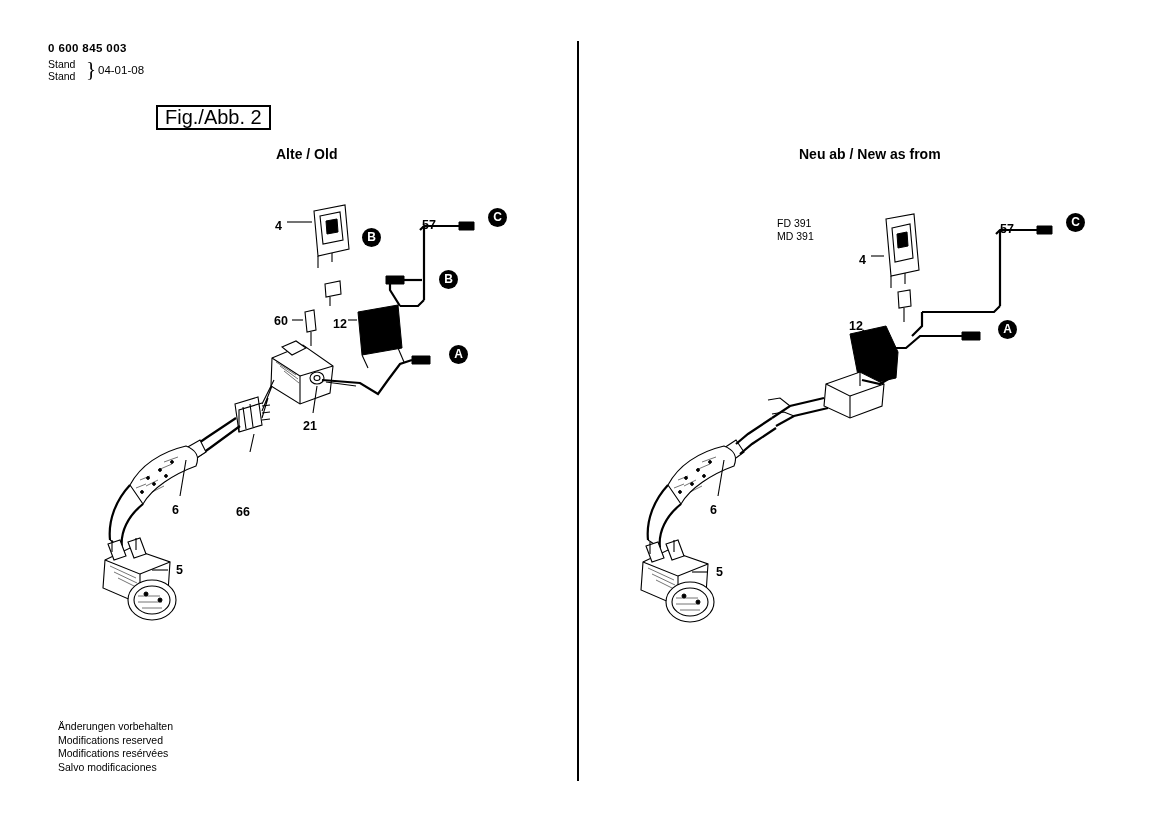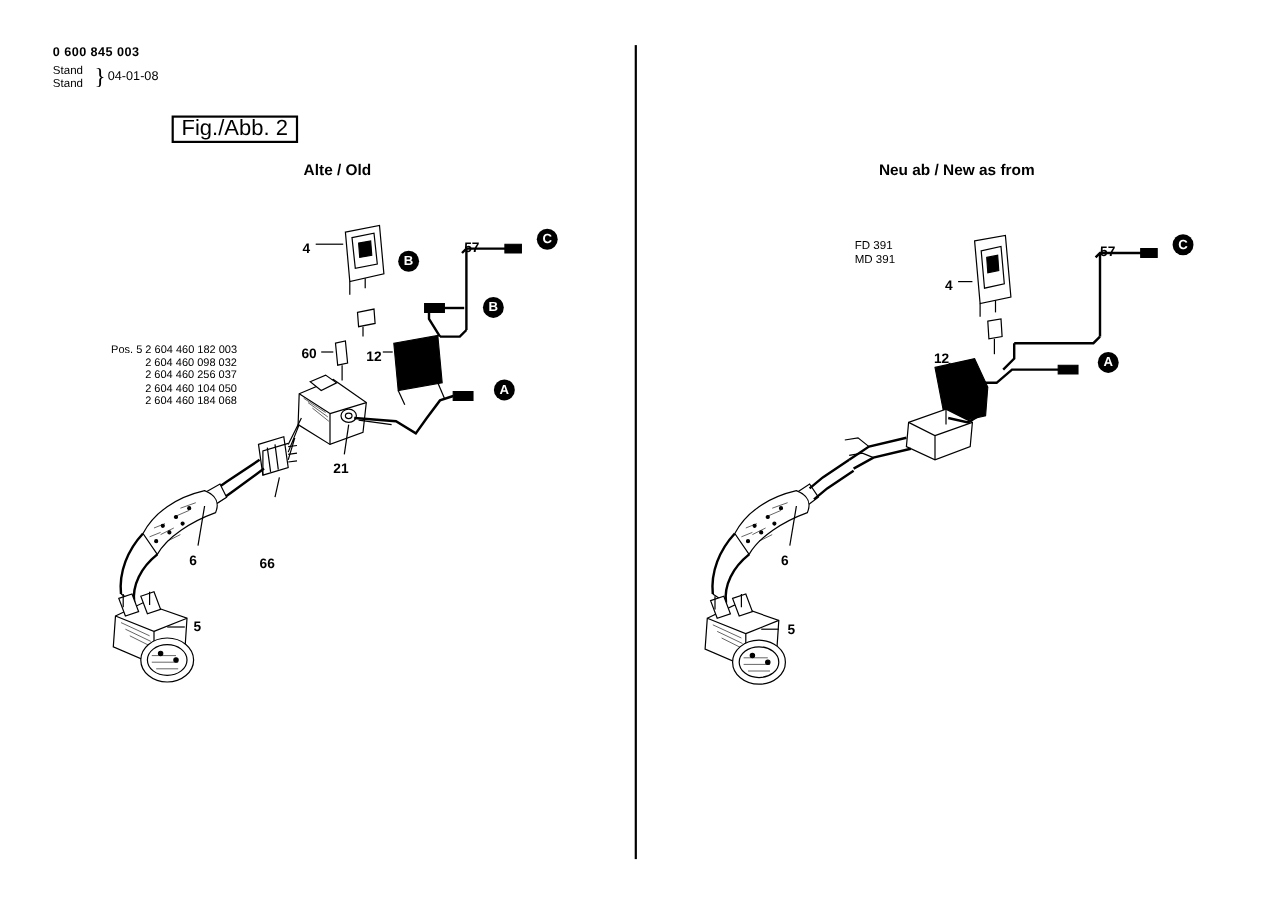--- a/index.html
+++ b/index.html
@@ -171,33 +171,32 @@
     <div class="brace">}</div>
     <div class="issue-date">04-01-08</div>
     <div class="fig-box">Fig./Abb. 2</div>
   </div>
 
   <div class="divider"></div>
 
   <div class="col-title left">Alte / Old</div>
   <div class="col-title right">Neu ab / New as from</div>
 
-  <div class="partlist">
-    <div>Pos. 5 2 604 460 182 003</div>
-    <div class="indent">2 604 460 098 032</div>
-    <div class="indent">2 604 460 256 037</div>
-    <div class="indent">2 604 460 104 050</div>
-    <div class="indent">2 604 460 184 068</div>
-  </div>
 
   <div class="fdmd">
     <div>FD 391</div>
     <div>MD 391</div>
   </div>
 
+  <div class="footer">
+    <div>Änderungen vorbehalten</div>
+    <div>Modifications reserved</div>
+    <div>Modifications resérvées</div>
+    <div>Salvo modificaciones</div>
+  </div>
 
   <svg class="art" viewBox="0 0 1168 826">
 
     <g>
 
       <g>
         <path class="fillw" d="M314 211 L345 205 L349 249 L318 256 Z"></path>
         <path class="ln" d="M320 216 L340 212 L343 240 L323 244 Z"></path>
         <path class="fillk" d="M326 221 L337 219 L338 232 L327 234 Z"></path>
         <path class="ln" d="M318 256 L318 268"></path>

